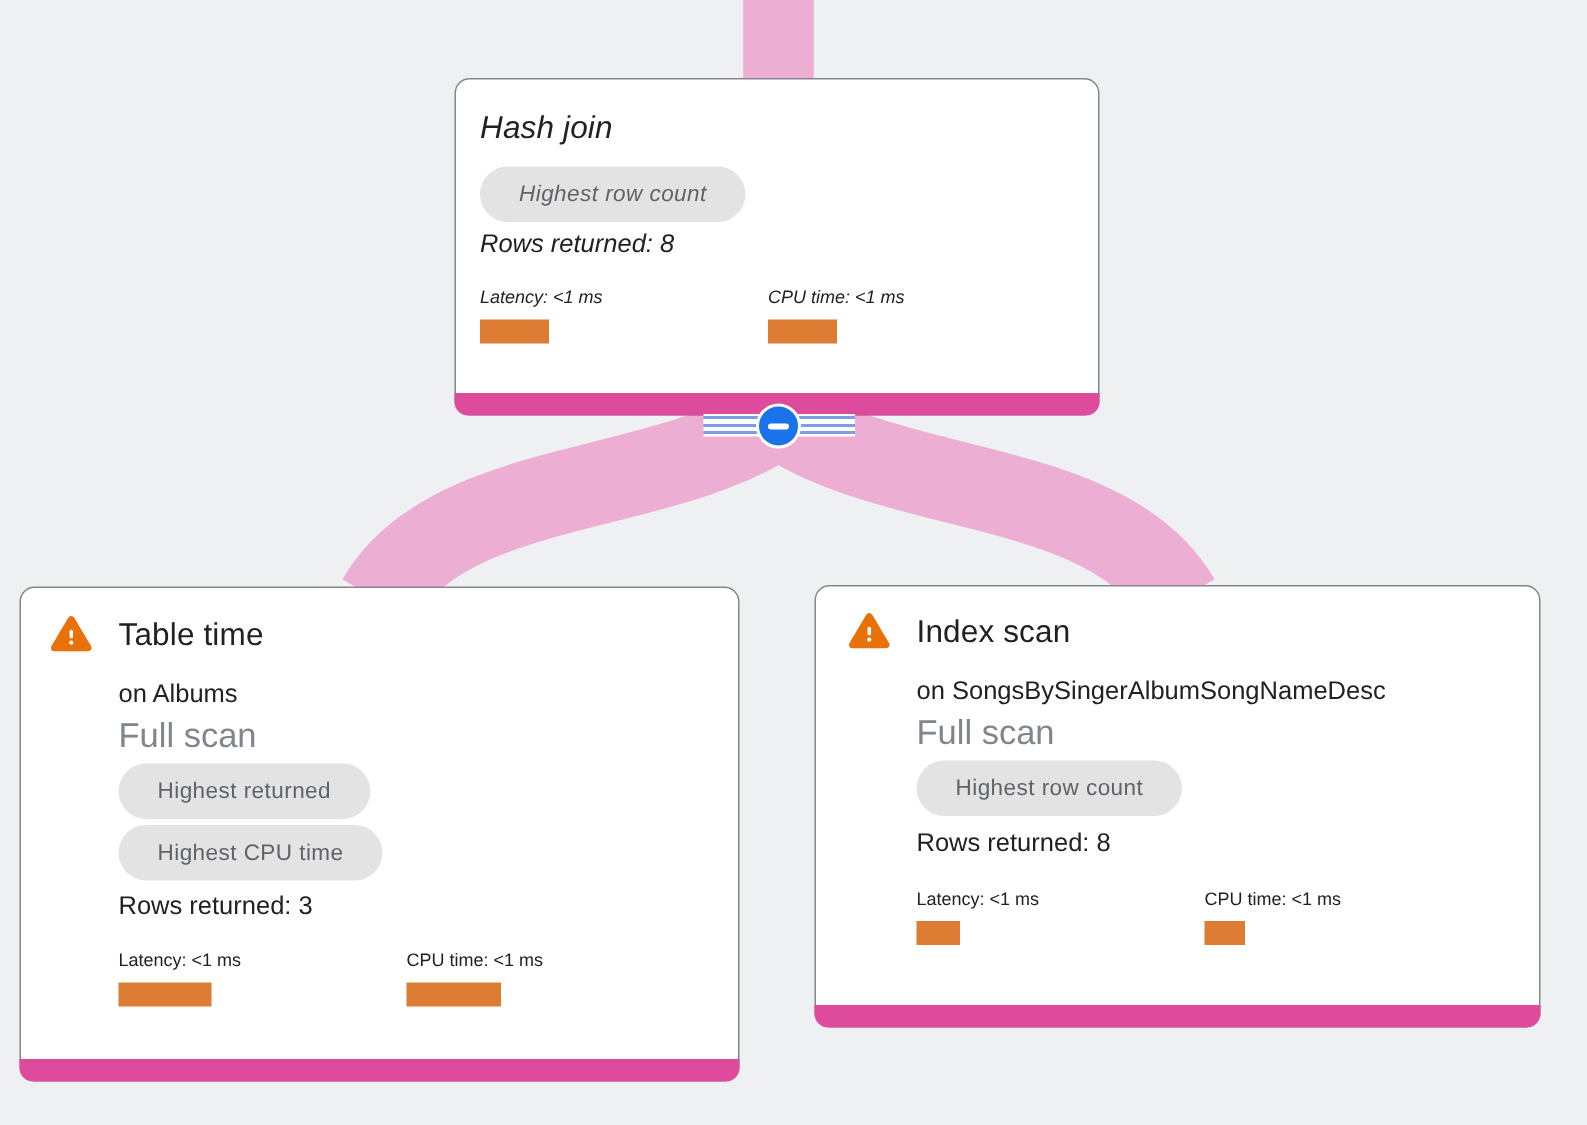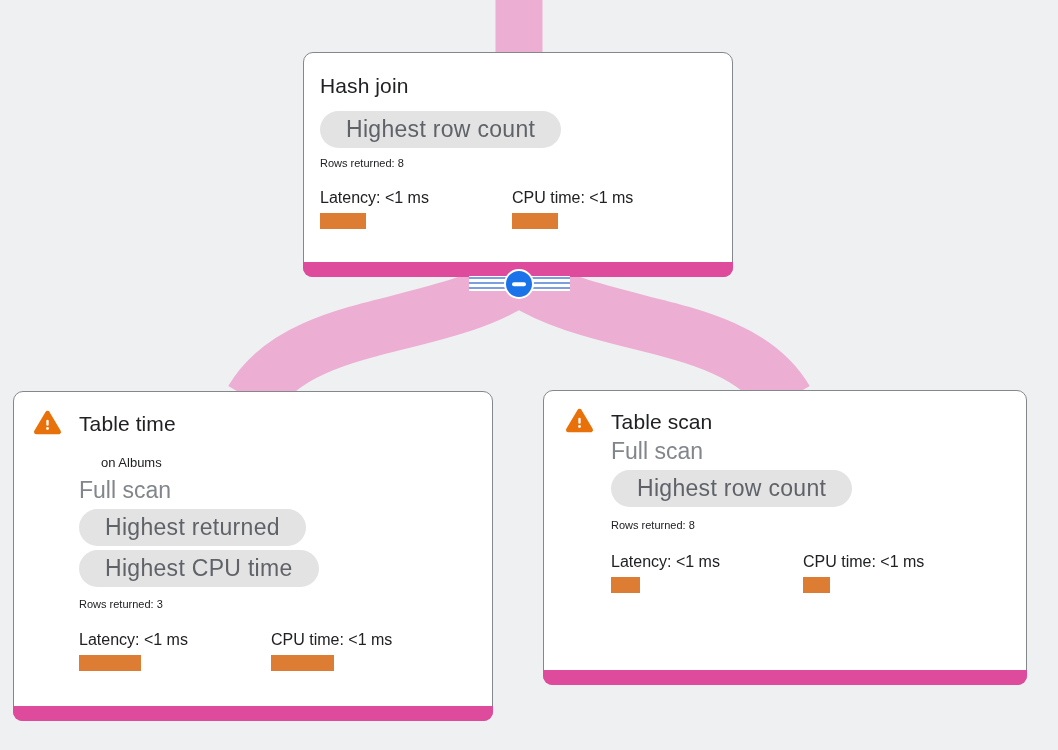--- a/index.html
+++ b/index.html
@@ -36,21 +36,21 @@
     border:1.5px solid var(--card-border);
     border-radius:10px;
   }
   .node-footer{
     position:absolute;
     left:-1px;right:-1px;bottom:-1px;
     height:15px;
     background:var(--node-accent-magenta);
     border-radius:0 0 9px 9px;
   }
-  #node-hash-join{left:303px;top:52px;width:430px;height:225px;}
+  #node-hash-join{left:303px;top:52px;width:430px;height:225px;font-style:italic;}
   #node-table-scan{left:13px;top:391px;width:480px;height:330px;}
   #node-index-scan{left:543px;top:390px;width:484px;height:295px;}
 
   .node-content{position:relative;height:100%;}
   #node-hash-join .node-content{padding:20px 10px 0 16px;}
   #node-table-scan .node-content{padding:19px 10px 0 65px;}
   #node-index-scan .node-content{padding:18px 10px 0 67px;}
 
   .warning-icon{position:absolute;z-index:2;}
   #node-table-scan .warning-icon{left:19px;top:17px;}
@@ -59,62 +59,61 @@
   .node-title{
     font-size:21px;
     line-height:26px;
     font-weight:500;
     letter-spacing:.1px;
     color:var(--text-primary);
     white-space:nowrap;
   }
   .node-subtitle{
     margin-top:15px;
-    font-size:13px;line-height:22px;
-    color:var(--text-primary);
-    white-space:nowrap;
-    margin-left:22px;
+    font-size:17px;line-height:22px;
+    color:var(--text-primary);
+    white-space:nowrap;
   }
   .node-scan-type{
     margin-top:5px;
     font-size:23px;line-height:22px;
     color:var(--text-secondary);
     white-space:nowrap;
   }
   .badge{
     display:block;
     width:max-content;
     margin-top:8px;
     height:37px;line-height:37px;
     padding:0 26px;
     border-radius:19px;
     background:var(--badge-bg);
     color:var(--badge-text);
-    font-size:23px;
+    font-size:15px;
     letter-spacing:.3px;
     white-space:nowrap;
   }
   #node-hash-join .badge{margin-top:12px;}
   #node-table-scan .badge + .badge{margin-top:4px;}
   .rows-returned{
-    font-size:11px;line-height:22px;
+    font-size:17px;line-height:22px;
     color:var(--text-primary);
     white-space:nowrap;
   }
   #node-hash-join .rows-returned{margin-top:4px;}
   #node-table-scan .rows-returned{margin-top:6px;}
   #node-index-scan .rows-returned{margin-top:7px;}
 
   .metrics{display:flex;}
   #node-hash-join .metrics{margin-top:13px;}
   #node-table-scan .metrics{margin-top:14px;}
   #node-index-scan .metrics{margin-top:15px;}
   .metric{width:192px;flex:0 0 auto;}
   .metric-label{
-    font-size:16px;line-height:22px;
+    font-size:12px;line-height:22px;
     color:var(--text-primary);
     white-space:nowrap;
   }
   .metric-bar{
     margin-top:4px;
     height:16px;
     background:var(--metric-bar-orange);
   }
 
   
@@ -215,21 +214,22 @@
 
 <div class="node" id="node-index-scan">
   <span class="warning-icon">
     <svg width="29" height="27" viewBox="0 0 24 23" aria-hidden="true">
       <path d="M12 3.5 L21.5 19.5 L2.5 19.5 Z" fill="var(--warning-orange)" stroke="var(--warning-orange)" stroke-width="4" stroke-linejoin="round"></path>
       <rect x="11" y="9.2" width="2" height="5" rx="1" fill="#fff"></rect>
       <circle cx="12" cy="16.6" r="1.2" fill="#fff"></circle>
     </svg>
   </span>
   <div class="node-content">
-    <div class="node-title">Table scan</div>
+    <div class="node-title">Index scan</div>
+    <div class="node-subtitle">on SongsBySingerAlbumSongNameDesc</div>
     <div class="node-scan-type">Full scan</div>
     <div class="badge">Highest row count</div>
     <div class="rows-returned">Rows returned: 8</div>
     <div class="metrics">
       <div class="metric">
         <div class="metric-label">Latency: &lt;1 ms</div>
         <div class="metric-bar" style="width: 29px;"></div>
       </div>
       <div class="metric">
         <div class="metric-label">CPU time: &lt;1 ms</div>

